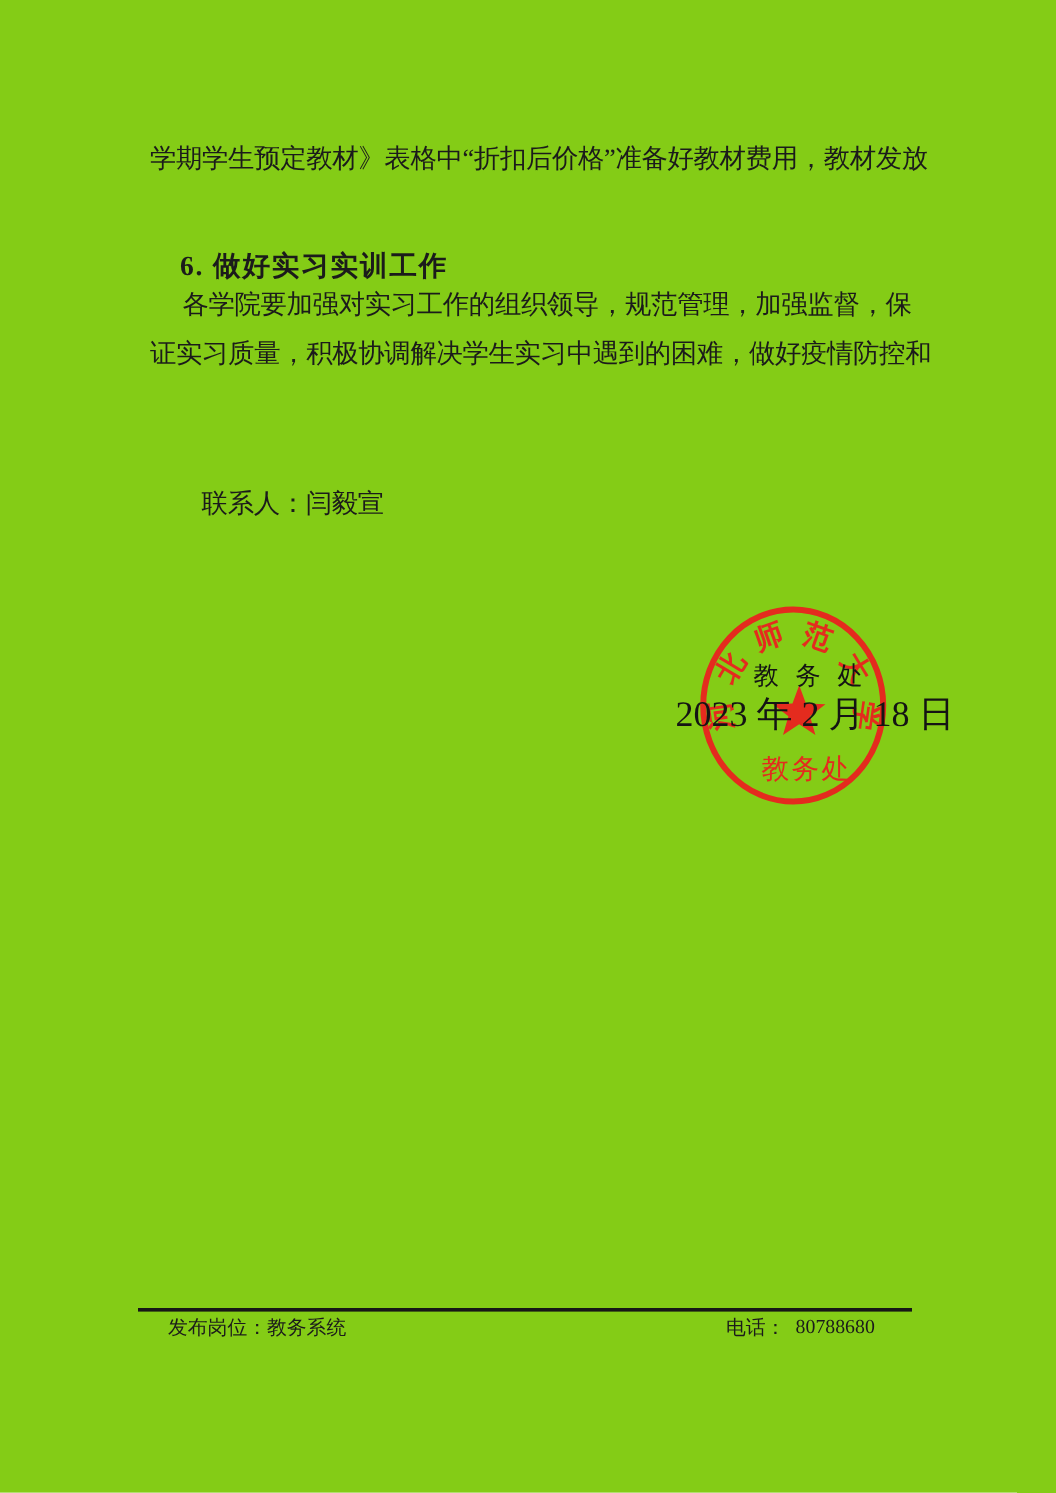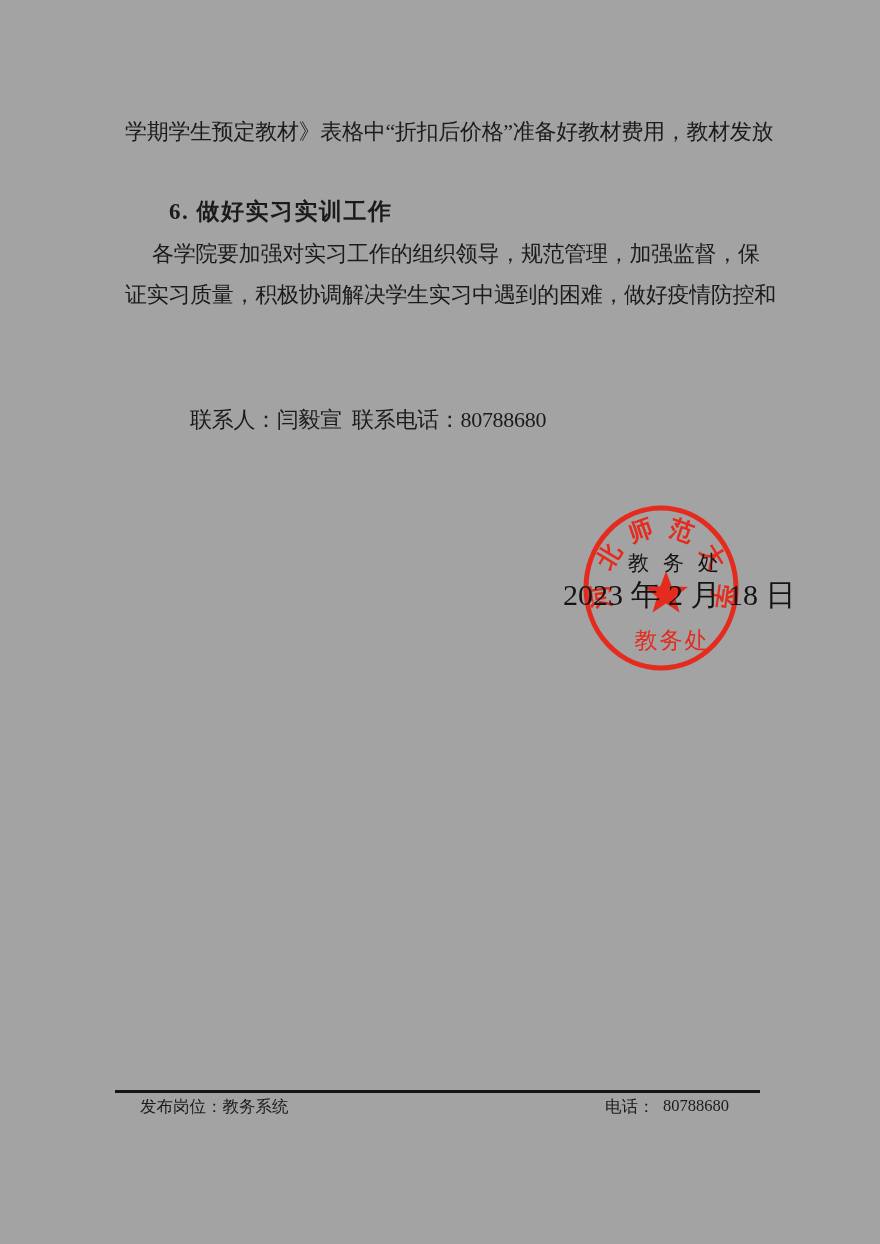--- a/index.html
+++ b/index.html
@@ -1,44 +1,44 @@
 <!DOCTYPE html>
 <html><head>
 <meta charset="utf-8">
 <style>
   html, body { margin: 0; padding: 0; background: #ffffff; }
   .page {
     position: relative;
     width: 880px;
     height: 1244px;
-    background: #a3a3a3;
+    background: #84cc16;
     overflow: hidden;
     font-family: "Liberation Serif", "DejaVu Serif", serif;
     color: #1b1b1b;
   }
   .bodyline {
     position: absolute;
     font-size: 22px;
     line-height: 26px;
     letter-spacing: -0.3px;
     white-space: nowrap;
     color: #1b1b1b;
   }
   .heading {
     font-weight: bold;
     font-size: 23px;
     letter-spacing: 1.5px;
   }
   .l-p1a { left: 125px; top: 119px; }
   .l-p1b { left: 125px; top: 158px; }
-  .l-h6  { left: 150px; top: 199px; margin-left: 19px; }
+  .l-h6  { left: 150px; top: 209px; }
   .l-p2a { left: 152px; top: 241px; }
   .l-p2b { left: 125px; top: 282px; }
   .l-p2c { left: 125px; top: 322px; }
-  .l-contact-person { left: 168px; top: 407px; margin-left: 22px; }
+  .l-contact-person { left: 168px; top: 407px; }
   .l-contact-phone  { left: 352px; top: 407px; }
 
   .seal-svg {
     position: absolute;
     left: 575px;
     top: 498px;
     width: 172px;
     height: 180px;
     z-index: 1;
   }
@@ -86,21 +86,20 @@
 </head>
 <body>
 
 <div class="page">
 
   <div class="bodyline l-p1a">学期学生预定教材》表格中“折扣后价格”准备好教材费用，教材发放</div>
   <div class="bodyline heading l-h6">6. 做好实习实训工作</div>
   <div class="bodyline l-p2a">各学院要加强对实习工作的组织领导，规范管理，加强监督，保</div>
   <div class="bodyline l-p2b">证实习质量，积极协调解决学生实习中遇到的困难，做好疫情防控和</div>
   <div class="bodyline l-contact-person">联系人：闫毅宣</div>
-  <div class="bodyline l-contact-phone">联系电话：80788680</div>
 
   <svg class="seal-svg" viewBox="0 0 172 180" font-family="Liberation Serif, DejaVu Serif, serif">
     <ellipse cx="86" cy="90" rx="75" ry="80" fill="none" stroke-width="5" stroke="#e42b1e"></ellipse>
 
     <g font-size="24" text-anchor="middle">
       <text class="seal-arc-char" x="86" y="37" transform="rotate(-98 86 90)" fill="#e42b1e">河</text>
       <text class="seal-arc-char" x="86" y="37" transform="rotate(-58.8 86 90)" fill="#e42b1e">北</text>
       <text class="seal-arc-char" x="86" y="37" transform="rotate(-19.6 86 90)" fill="#e42b1e">师</text>
       <text class="seal-arc-char" x="86" y="37" transform="rotate(19.6 86 90)" fill="#e42b1e">范</text>
       <text class="seal-arc-char" x="86" y="37" transform="rotate(58.8 86 90)" fill="#e42b1e">大</text>

